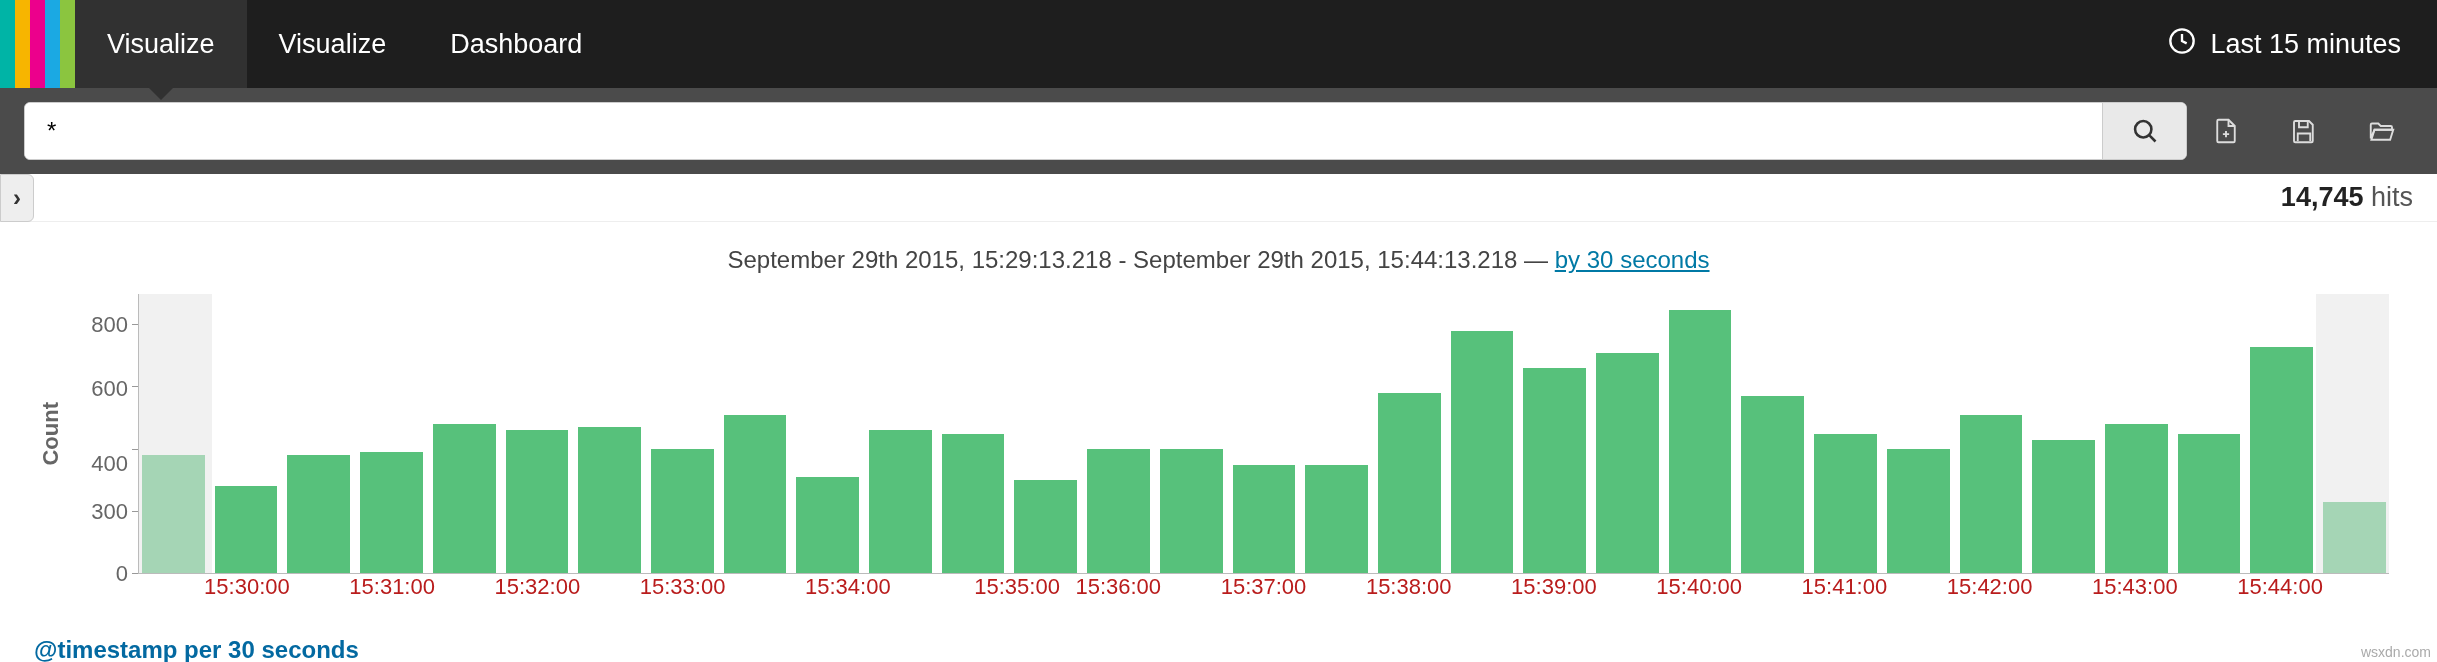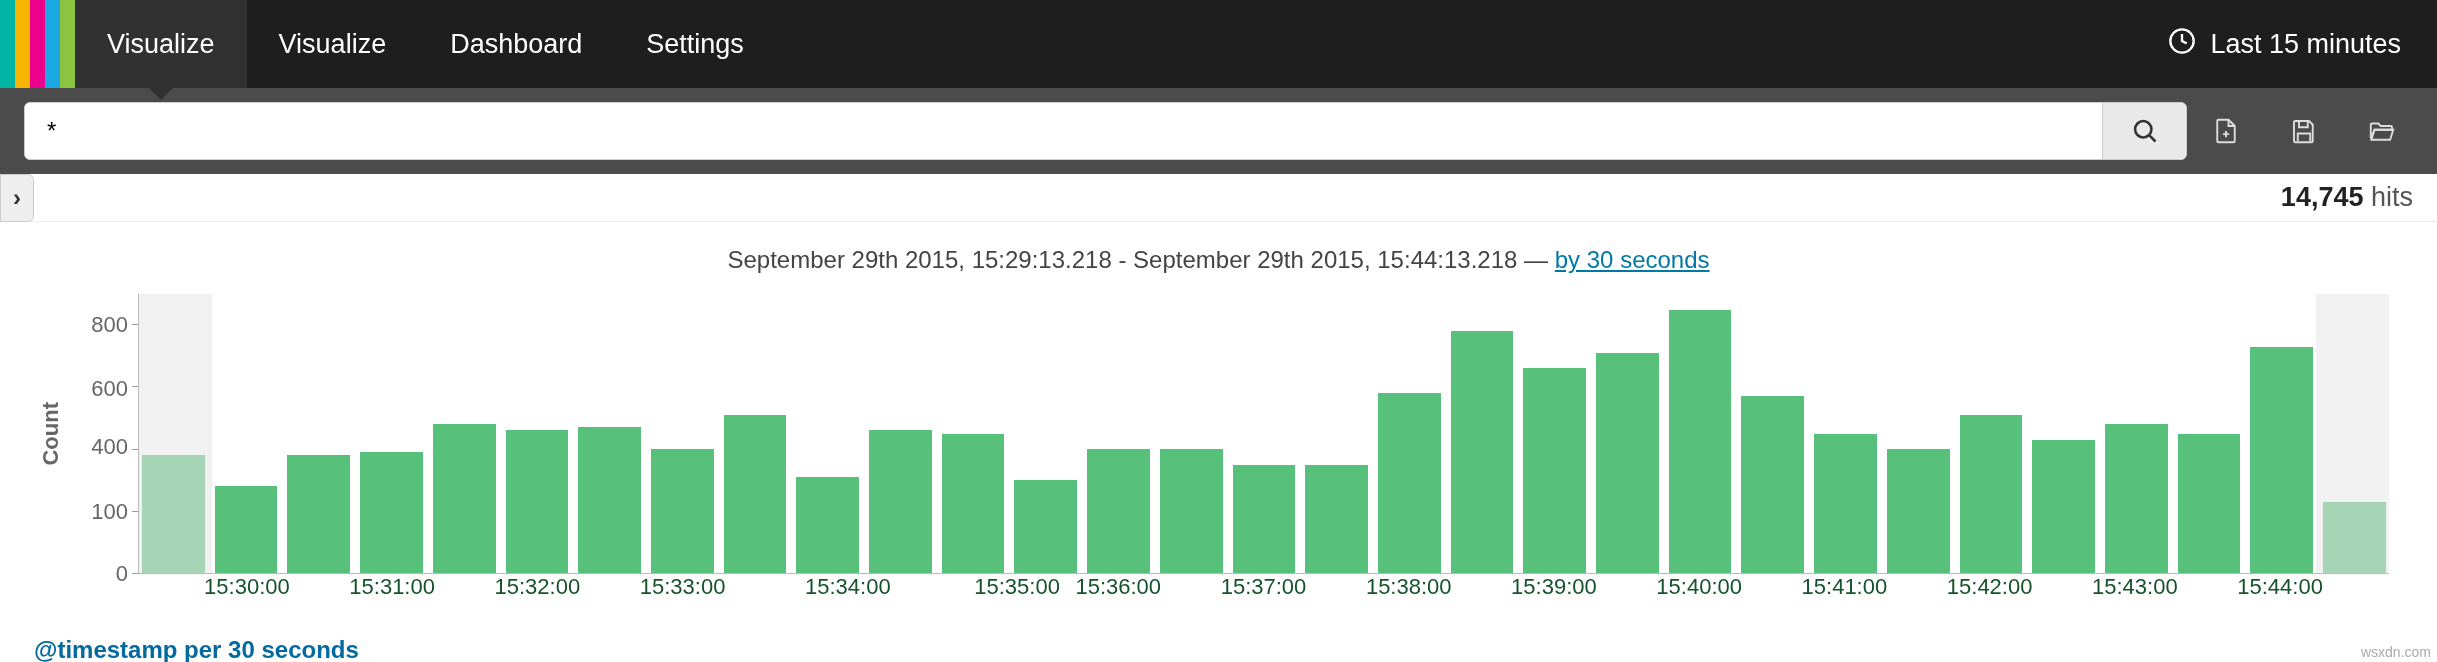--- a/index.html
+++ b/index.html
@@ -45,41 +45,40 @@
   .chart-flex { display: flex; }
   .ylabel { writing-mode: vertical-rl; transform: rotate(180deg); font-size: 22px; color: #666; font-weight: 700; text-align: center; padding: 0 4px; margin-right: 6px; align-self: center; }
   .y-axis { width: 64px; position: relative; height: 280px; }
   .y-tick { position: absolute; right: 10px; transform: translateY(50%); font-size: 22px; color: #666; }
   .y-line { position: absolute; right: 0; width: 6px; height: 1px; background: #999; }
   .plot { flex: 1; position: relative; height: 280px; border-left: 1px solid #bbb; border-bottom: 1px solid #bbb; }
   .bars { position: absolute; inset: 0; display: flex; align-items: flex-end; gap: 10px; padding: 0 3px; }
   .bar { flex: 1; background: #57c17b; }
   .mask { position: absolute; top:0; bottom:0; background: rgba(230,230,230,0.55); pointer-events:none; }
   .x-axis { display: flex; margin-left: 104px; position: relative; height: 28px; }
-  .x-tick { position: absolute; top: 0; font-size: 22px; color: #14532d; transform: translateX(-50%); }
+  .x-tick { position: absolute; top: 0; font-size: 22px; color: #b91c1c; transform: translateX(-50%); }
   .xlabel { text-align: left; font-size: 24px; color: #0369a1; font-weight: 700; padding-top: 34px; }
 
   .credit { position: fixed; right: 6px; bottom: 2px; font-size: 14px; color: #aaa; }
 </style>
 </head>
 <body>
 
 <div class="topnav">
   <div class="logo-stripes">
     <span class="s1"></span>
       <span class="s2"></span>
       <span class="s3"></span>
       <span class="s4"></span>
       <span class="s5"></span>
   </div>
   <div class="navlinks">
     <a href="#" class="active">Visualize</a>
     <a href="#">Visualize</a>
     <a href="#">Dashboard</a>
-    <a href="#">Settings</a>
   </div>
   <div class="nav-spacer"></div>
   <div class="time-picker">
     <span class="clock-icon">
       <svg viewBox="0 0 24 24" fill="none" stroke="#fff" stroke-width="2">
           <circle cx="12" cy="12" r="10"></circle>
           <path d="M12 6v6l4 2"></path>
         </svg>
     </span>
     <span>Last 15 minutes</span>
@@ -131,23 +130,23 @@
 <div class="range-row">
   <span>September 29th 2015, 15:29:13.218 - September 29th 2015, 15:44:13.218 — </span><a href="#">by 30 seconds</a>
 </div>
 
 <div class="chart-area">
   <div class="chart-flex">
     <div class="ylabel">Count</div>
     <div class="y-axis" id="y-axis">
         <div class="y-tick" style="bottom: 0px;">0</div>
         <div class="y-line" style="bottom: 0px;"></div>
-        <div class="y-tick" style="bottom: 62.2222px;">100</div>
+        <div class="y-tick" style="bottom: 62.2222px;">300</div>
         <div class="y-line" style="bottom: 62.2222px;"></div>
-        <div class="y-tick" style="bottom: 127px;">400</div>
+        <div class="y-tick" style="bottom: 110px;">400</div>
         <div class="y-line" style="bottom: 124.444px;"></div>
         <div class="y-tick" style="bottom: 185px;">600</div>
         <div class="y-line" style="bottom: 186.667px;"></div>
         <div class="y-tick" style="bottom: 248.889px;">800</div>
         <div class="y-line" style="bottom: 248.889px;"></div>
       </div>
     <div class="plot">
       <div class="bars" id="bars">
           <div class="bar" style="height: 42.2222%;"></div>
           <div class="bar" style="height: 31.1111%;"></div>

